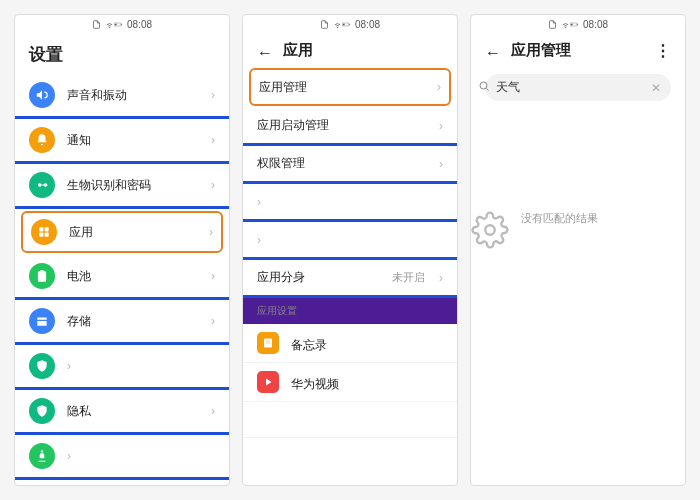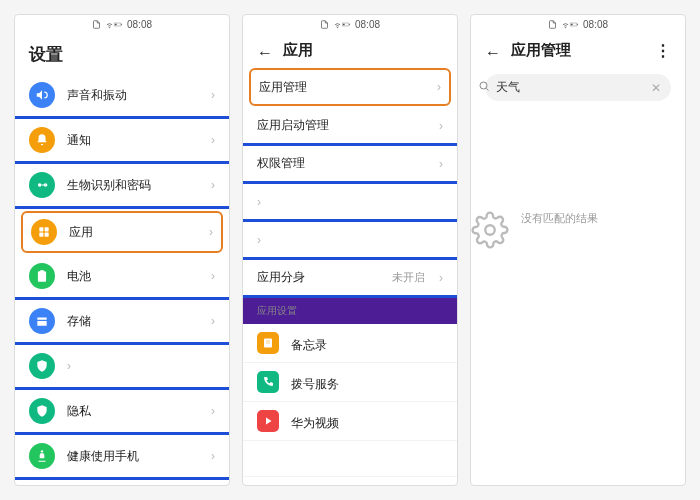--- a/index.html
+++ b/index.html
@@ -230,21 +230,20 @@
           <span class="chev">›</span>
         </div>
         <div class="row">
           <span class="icon" style="background:#22c55e">
             <svg width="14" height="14" viewBox="0 0 24 24" fill="currentColor">
               <path d="M12 7a4 4 0 0 0-4 4v5h8v-5a4 4 0 0 0-4-4z"></path>
               <circle cx="12" cy="4" r="2"></circle>
               <path d="M6 20h12v2H6z"></path>
             </svg>
           </span>
-          <span class="label">健康使用手机</span>
           <span class="chev">›</span>
         </div>
         <div class="row">
           <span class="icon" style="background:#e6d0ff">
             <svg width="14" height="14" viewBox="0 0 24 24" fill="none" stroke="#8b5cf6" stroke-width="2">
               <circle cx="12" cy="12" r="8"></circle>
             </svg>
           </span>
           <span class="label">智慧助手</span>
           <span class="chev">›</span>
@@ -311,28 +310,20 @@
           <span class="app-icon" style="background:#f59e0b;">
             <svg width="12" height="12" viewBox="0 0 24 24" fill="#fff">
               <rect x="4" y="3" width="16" height="18" rx="2"></rect>
               <line x1="8" y1="8" x2="16" y2="8" stroke="#f59e0b"></line>
               <line x1="8" y1="12" x2="16" y2="12" stroke="#f59e0b"></line>
             </svg>
           </span>
           <span class="label">备忘录</span>
         </div>
         <div class="app-row">
-          <span class="app-icon" style="background:#10b981;">
-            <svg width="12" height="12" viewBox="0 0 24 24" fill="#fff">
-              <path d="M6 2h4l2 5-3 2a12 12 0 0 0 6 6l2-3 5 2v4a2 2 0 0 1-2 2A18 18 0 0 1 4 4a2 2 0 0 1 2-2z"></path>
-            </svg>
-          </span>
-          <span class="label">拨号服务</span>
-        </div>
-        <div class="app-row">
           <span class="app-icon" style="background:#ef4444;">
             <svg width="12" height="12" viewBox="0 0 24 24" fill="#fff">
               <polygon points="8 5 19 12 8 19"></polygon>
             </svg>
           </span>
           <span class="label">华为视频</span>
         </div>
         <div class="app-row"></div>
       </div>
   </div>

